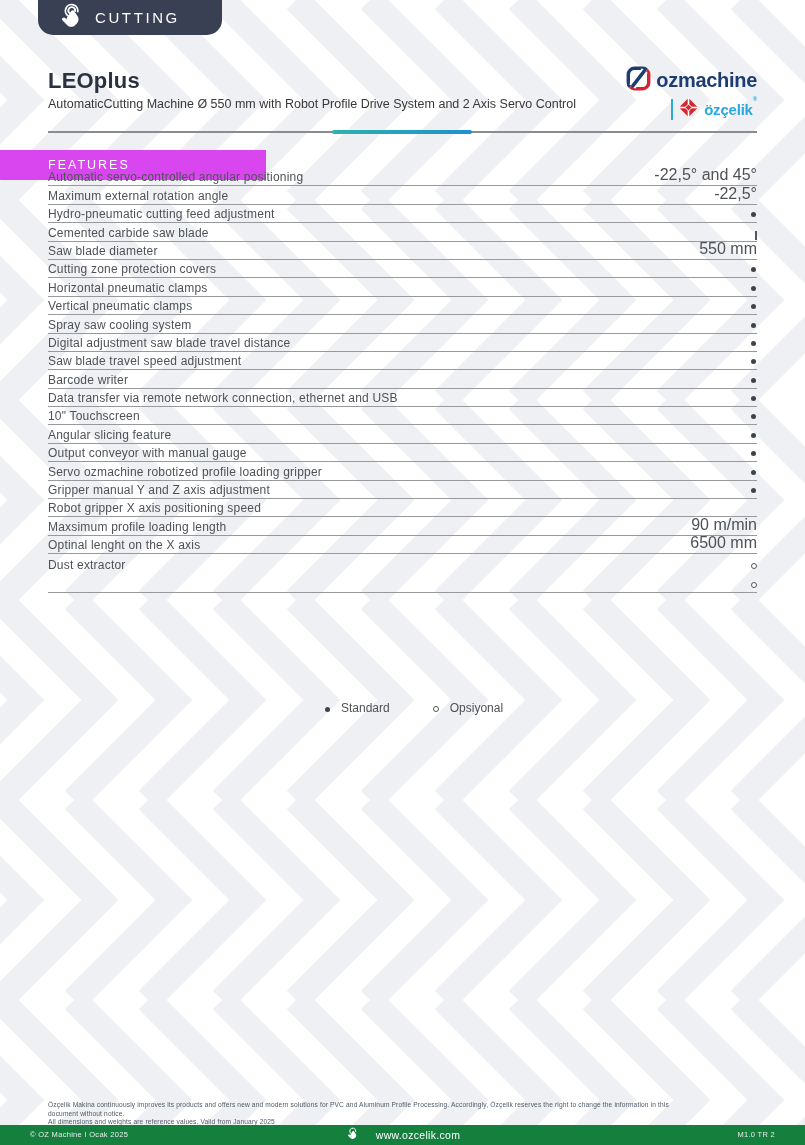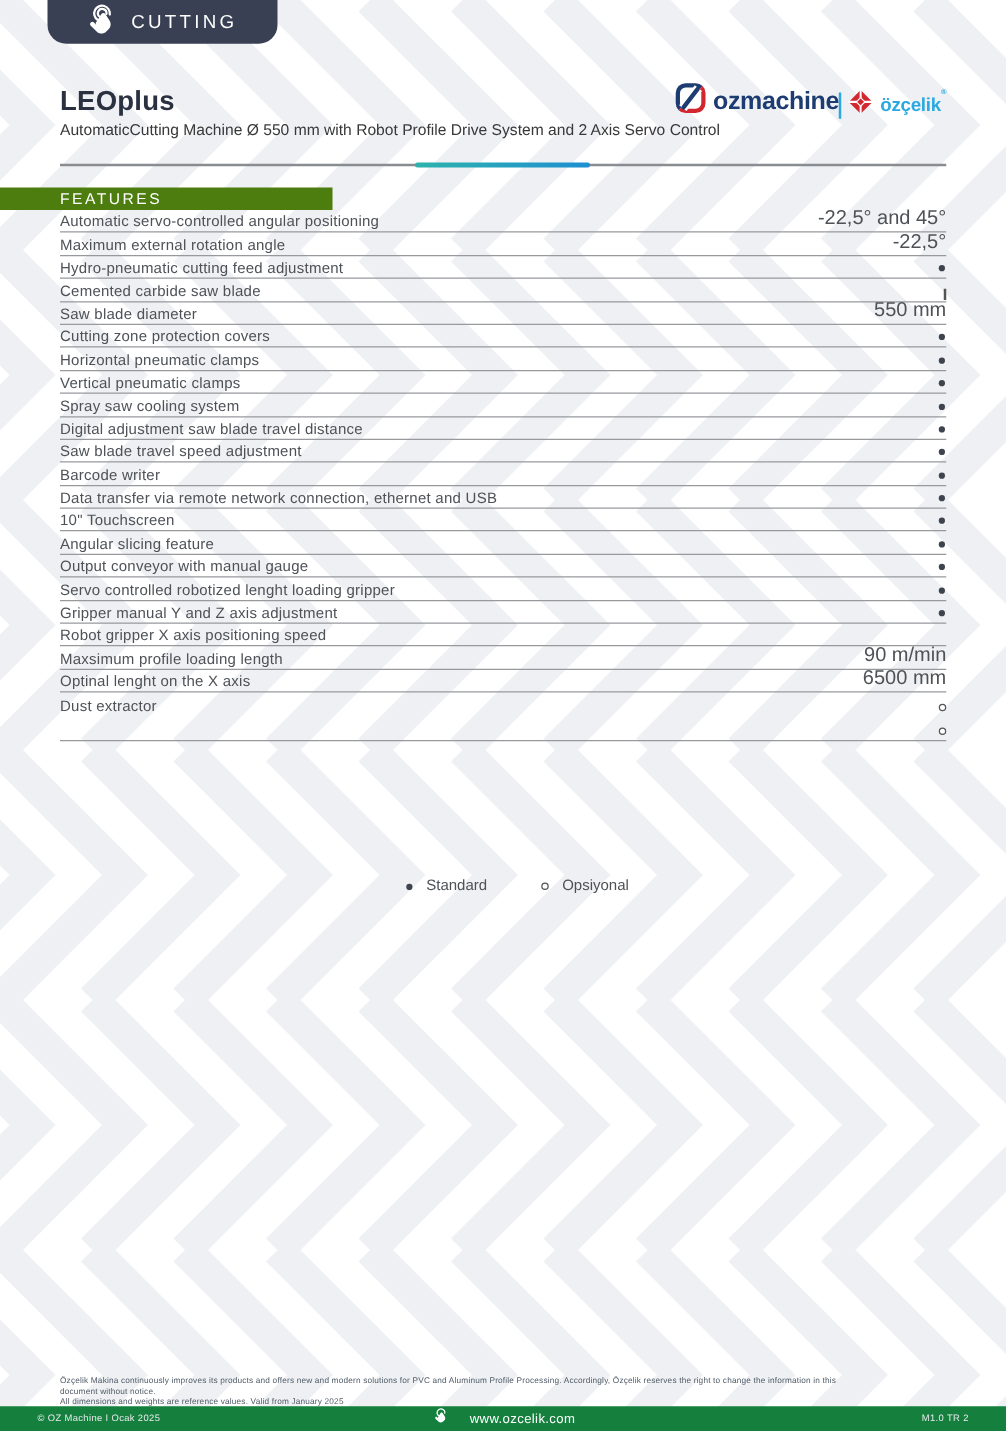--- a/index.html
+++ b/index.html
@@ -10,43 +10,43 @@
     position:relative;
     overflow:hidden;
   }
   .chevron-bg { position:absolute; left:0; top:0; z-index:0; }
   .layer { position:absolute; z-index:1; }
 
   
   .badge {
     left:38px; top:0; width:184px; height:35px;
     background:#3a4054; border-radius:0 0 15px 15px;
-    display:flex; align-items:center; padding-left:28px; gap:11px;
+    display:flex; align-items:center; padding-left:18px; gap:11px;
   }
   .badge-label { color:#fdfdfd; font-size:15px; letter-spacing:2.6px; font-weight:500; }
 
   
   .page-title { left:48px; top:68px; font-size:22px; font-weight:bold; color:#2a3140; letter-spacing:0.2px;text-align:center; }
   .page-subtitle { left:48px; top:97px; font-size:12.5px; color:#383838; }
 
-  .brand { right:48px; top:66px; display:flex; align-items:flex-end; }
+  .brand { right:48px; top:66px; display:flex; flex-direction:column; align-items:flex-end; }
   .brand-row1 { display:flex; align-items:center; gap:5px; }
   .brand-name { font-size:20px; font-weight:bold; color:#1d3c72; letter-spacing:-0.3px; }
   .brand-row2 { display:flex; align-items:center; gap:6px; margin-top:3px; }
   .brand-divider { width:2px; height:21px; background:#2aa9e0; }
   .subbrand-name { font-size:15px; font-weight:bold; color:#2aa9e0; letter-spacing:-0.2px; }
   .registered { font-size:6px; color:#2aa9e0; vertical-align:top; position:relative; top:-5px; }
 
   
   .rule { left:48px; top:131px; width:709px; height:1.5px; background:#898c90; }
   .rule-accent { position:absolute; left:284px; top:-1px; width:140px; height:3.5px;
     background:linear-gradient(90deg,#2db3ac,#1e8fd1); border-radius:2px; }
 
   
-  .features-bar { left:0; top:150px; width:266px; height:18px; background:#4d7c0f;
+  .features-bar { left:0; top:150px; width:266px; height:30px; background:#d946ef;
     display:flex; align-items:center; padding-left:48px; }
   .features-heading { color:#ffffff; font-size:12.5px; letter-spacing:2px; font-weight:500; }
 
   
   .ftable { left:48px; top:168px; width:709px; }
   .frow { height:18.4px; display:flex; justify-content:space-between; align-items:flex-end;
     border-bottom:1px solid #97999d; }
   .frow.no-line { border-bottom:none; }
   .frow:last-child { height:20px; }
   .flabel { font-size:12px; color:#4e5257; padding-bottom:1px; letter-spacing:0.2px; white-space:nowrap; }
@@ -235,21 +235,21 @@
         <span class="m-dot"></span>
       </span>
     </div>
     <div class="frow">
       <span class="flabel">Output conveyor with manual gauge</span>
       <span class="fvalue">
         <span class="m-dot"></span>
       </span>
     </div>
     <div class="frow">
-      <span class="flabel">Servo controlled robotized lenght loading gripper</span>
+      <span class="flabel">Servo ozmachine robotized profile loading gripper</span>
       <span class="fvalue">
         <span class="m-dot"></span>
       </span>
     </div>
     <div class="frow">
       <span class="flabel">Gripper manual Y and Z axis adjustment</span>
       <span class="fvalue">
         <span class="m-dot"></span>
       </span>
     </div>

